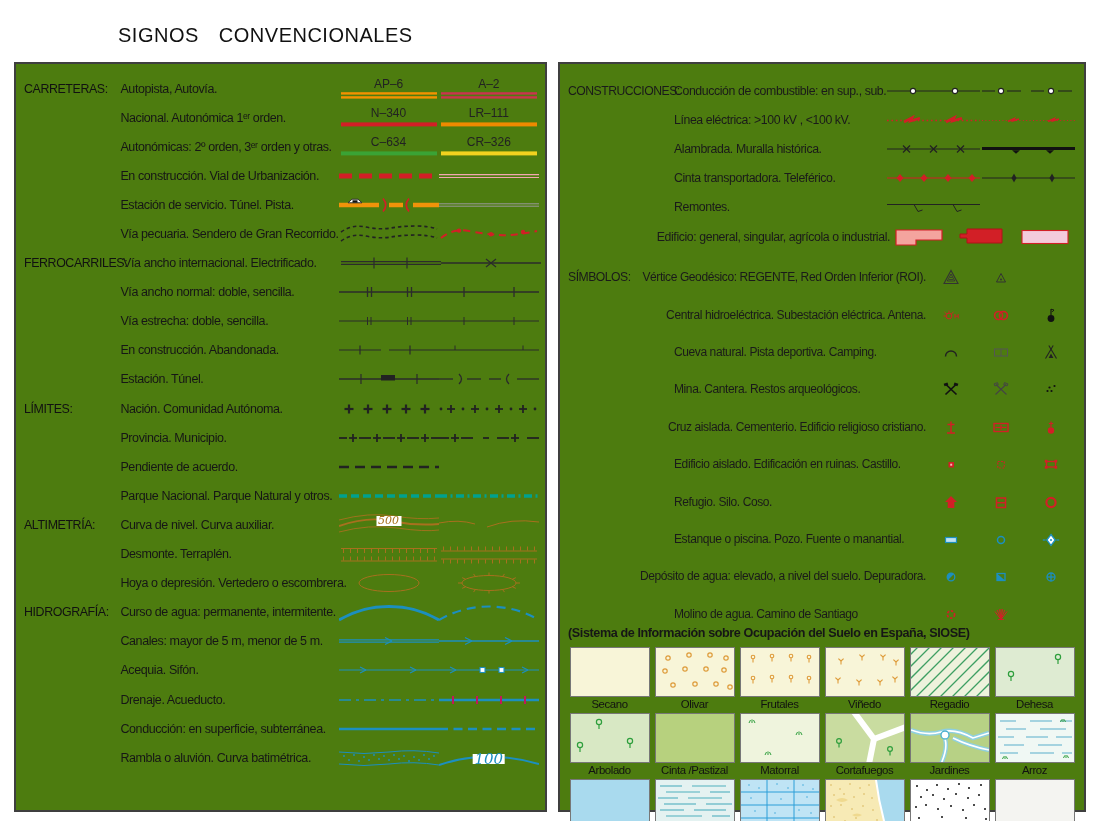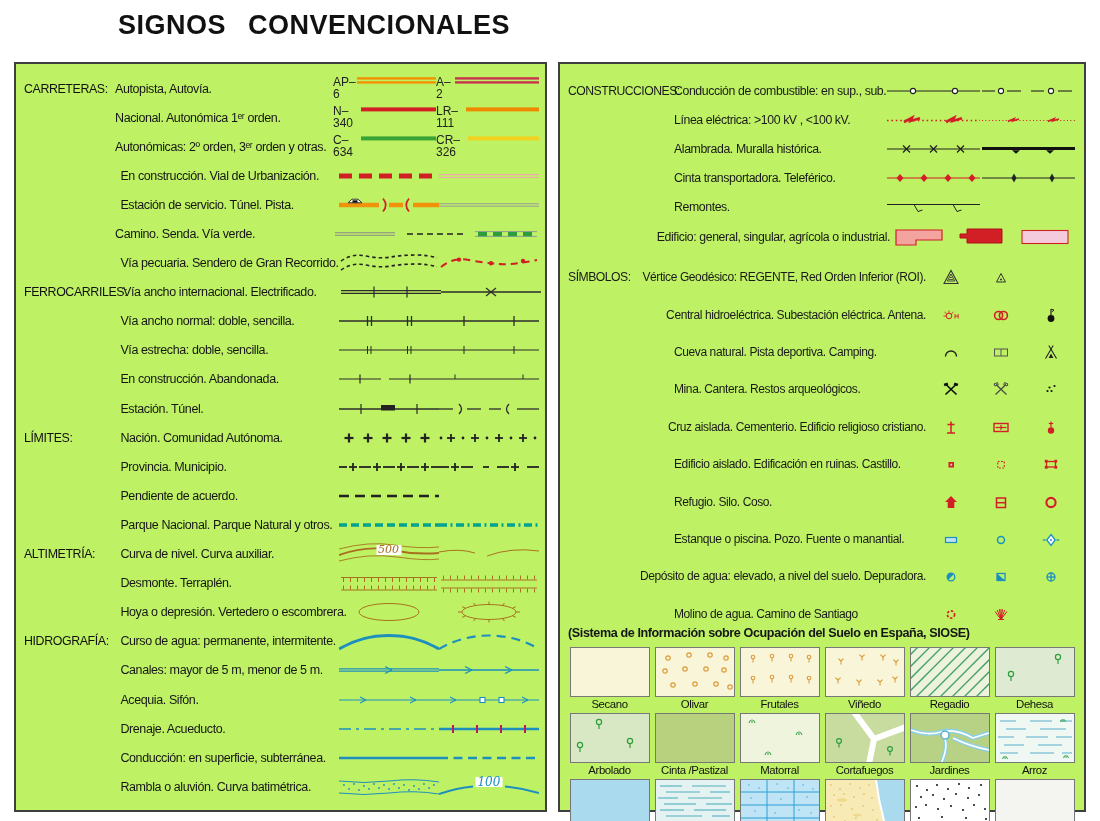--- a/index.html
+++ b/index.html
@@ -1,40 +1,40 @@
 <!DOCTYPE html>
 <html><head>
 <meta charset="utf-8">
 <style>
   html,body{margin:0;padding:0;background:#fff;}
   .page{position:relative;width:1100px;height:821px;background:#fff;font-family:"Liberation Sans",sans-serif;color:#1a1a1a;overflow:hidden;}
-  .main-title{position:absolute;left:118px;top:10px;font-size:27px;font-weight:bold;letter-spacing:.5px;word-spacing:14px;color:#111;}
-  .panel{position:absolute;top:62px;border:2px solid #3f3f3f;background:#bef264;box-sizing:border-box;}
+  .main-title{position:absolute;left:118px;top:24px;font-size:20px;font-weight:normal;letter-spacing:.5px;word-spacing:14px;color:#111;}
+  .panel{position:absolute;top:62px;border:2px solid #3f3f3f;background:#4d7c0f;box-sizing:border-box;}
   .panel.left{left:14px;width:533px;height:750px;padding:10px 6px 0 8px;}
   .panel.right{left:558px;width:528px;height:750px;padding:12px 8px 0 8px;}
   .lrow{display:flex;align-items:center;height:29.1px;}
   .crow{display:flex;align-items:center;height:29.2px;}
   .srow{display:flex;align-items:center;height:22.4px;margin-top:15px;}
   .cat{width:99px;font-size:12.4px;letter-spacing:-.4px;white-space:nowrap;color:#111;}
   .crowcat{width:106px;font-size:12.2px;letter-spacing:-.5px;white-space:nowrap;}
   .lbl{flex:0 0 auto;width:218px;font-size:12.5px;letter-spacing:-.4px;white-space:nowrap;color:#161616;}
   .clbl{flex:1;font-size:12.3px;letter-spacing:-.4px;white-space:nowrap;}
   .slbl{flex:1;font-size:12px;letter-spacing:-.4px;white-space:nowrap;}
-  .sym{width:103px;display:flex;align-items:flex-start;justify-content:center;position:relative;}
+  .sym{width:103px;display:flex;flex-direction:column;align-items:center;justify-content:center;position:relative;}
   .sym2w{width:206px;display:flex;align-items:center;position:relative;}
   .csym{width:95px;display:flex;align-items:center;justify-content:center;position:relative;}
   .symwrap{width:190px;display:flex;}
   .bwrap{width:190px;display:flex;justify-content:space-between;align-items:center;}
   .icons{width:150px;display:flex;}
   .icell{width:50px;display:flex;justify-content:center;align-items:center;}
   .roadlbl{font-size:12px;color:#222;letter-spacing:0;line-height:12px;margin-bottom:1px;}
   svg{display:block;}
   .ovl{position:absolute;left:50%;transform:translateX(-50%);font-family:"DejaVu Serif",serif;font-style:italic;background:#fff;padding:0 2px;line-height:10px;}
   .ovl.brown{color:#A8701E;top:3px;font-size:11px;}
-  .ovl.blue{color:#1C8FBF;top:2px;font-size:12px;}
+  .ovl.blue{color:#1C8FBF;top:8px;font-size:15px;}
   .cob-title{margin-top:6px;text-align:center;font-size:24px;font-weight:bold;letter-spacing:.3px;word-spacing:7px;color:#111;}
   .cob-sub{font-size:12.6px;letter-spacing:-.4px;margin-top:1px;color:#161616;font-weight:bold;}
   .cobgrid{display:grid;grid-template-columns:repeat(6,1fr);column-gap:2px;row-gap:3px;margin-top:7px;}
   .cobcell{display:flex;flex-direction:column;align-items:center;}
   .swatch{width:80px;height:50px;border:1px solid #777;box-sizing:border-box;position:relative;overflow:hidden;}
   .cobname{font-size:11.4px;letter-spacing:-.4px;margin-top:1px;white-space:nowrap;color:#111;}
 </style>
 </head>
 <body>
 
@@ -127,37 +127,20 @@
         </svg>
       </div>
       <div class="sym">
         <svg width="100" height="24">
             <line x1="0" y1="10.8" x2="100" y2="10.8" stroke="#999" stroke-width="1"></line>
             <line x1="0" y1="13.2" x2="100" y2="13.2" stroke="#999" stroke-width="1"></line>
           </svg>
       </div>
     </div>
 
-    <div class="lrow">
-      <div class="cat"></div>
-      <div class="lbl">Camino. Senda. Vía verde.</div>
-      <div class="sym2w">
-        <svg width="206" height="24">
-          <line x1="2" y1="10.8" x2="62" y2="10.8" stroke="#8a8a8a" stroke-width="1.1"></line>
-          <line x1="2" y1="13.2" x2="62" y2="13.2" stroke="#8a8a8a" stroke-width="1.1"></line>
-          <line x1="74" y1="12" x2="132" y2="12" stroke="#222" stroke-width="1.4" stroke-dasharray="6 4"></line>
-          <line x1="142" y1="9.6" x2="204" y2="9.6" stroke="#999" stroke-width="1"></line>
-          <line x1="142" y1="14.4" x2="204" y2="14.4" stroke="#999" stroke-width="1"></line>
-          <rect x="145" y="9.9" width="9" height="4.4" fill="#2E9E3C"></rect>
-            <rect x="160" y="9.9" width="9" height="4.4" fill="#2E9E3C"></rect>
-            <rect x="175" y="9.9" width="9" height="4.4" fill="#2E9E3C"></rect>
-            <rect x="190" y="9.9" width="9" height="4.4" fill="#2E9E3C"></rect>
-        </svg>
-      </div>
-    </div>
 
     <div class="lrow">
       <div class="cat"></div>
       <div class="lbl">Vía pecuaria. Sendero de Gran Recorrido.</div>
       <div class="sym">
         <svg width="100" height="24">
           <path d="M2,10 Q14,2 27,5 T52,6 T77,4 T98,7" stroke="#222" stroke-width="1.6" fill="none" stroke-dasharray="3.5 3"></path>
           <path d="M2,19 Q14,11 27,14 T52,15 T77,13 T98,16" stroke="#222" stroke-width="1.6" fill="none" stroke-dasharray="3.5 3"></path>
         </svg>
       </div>

